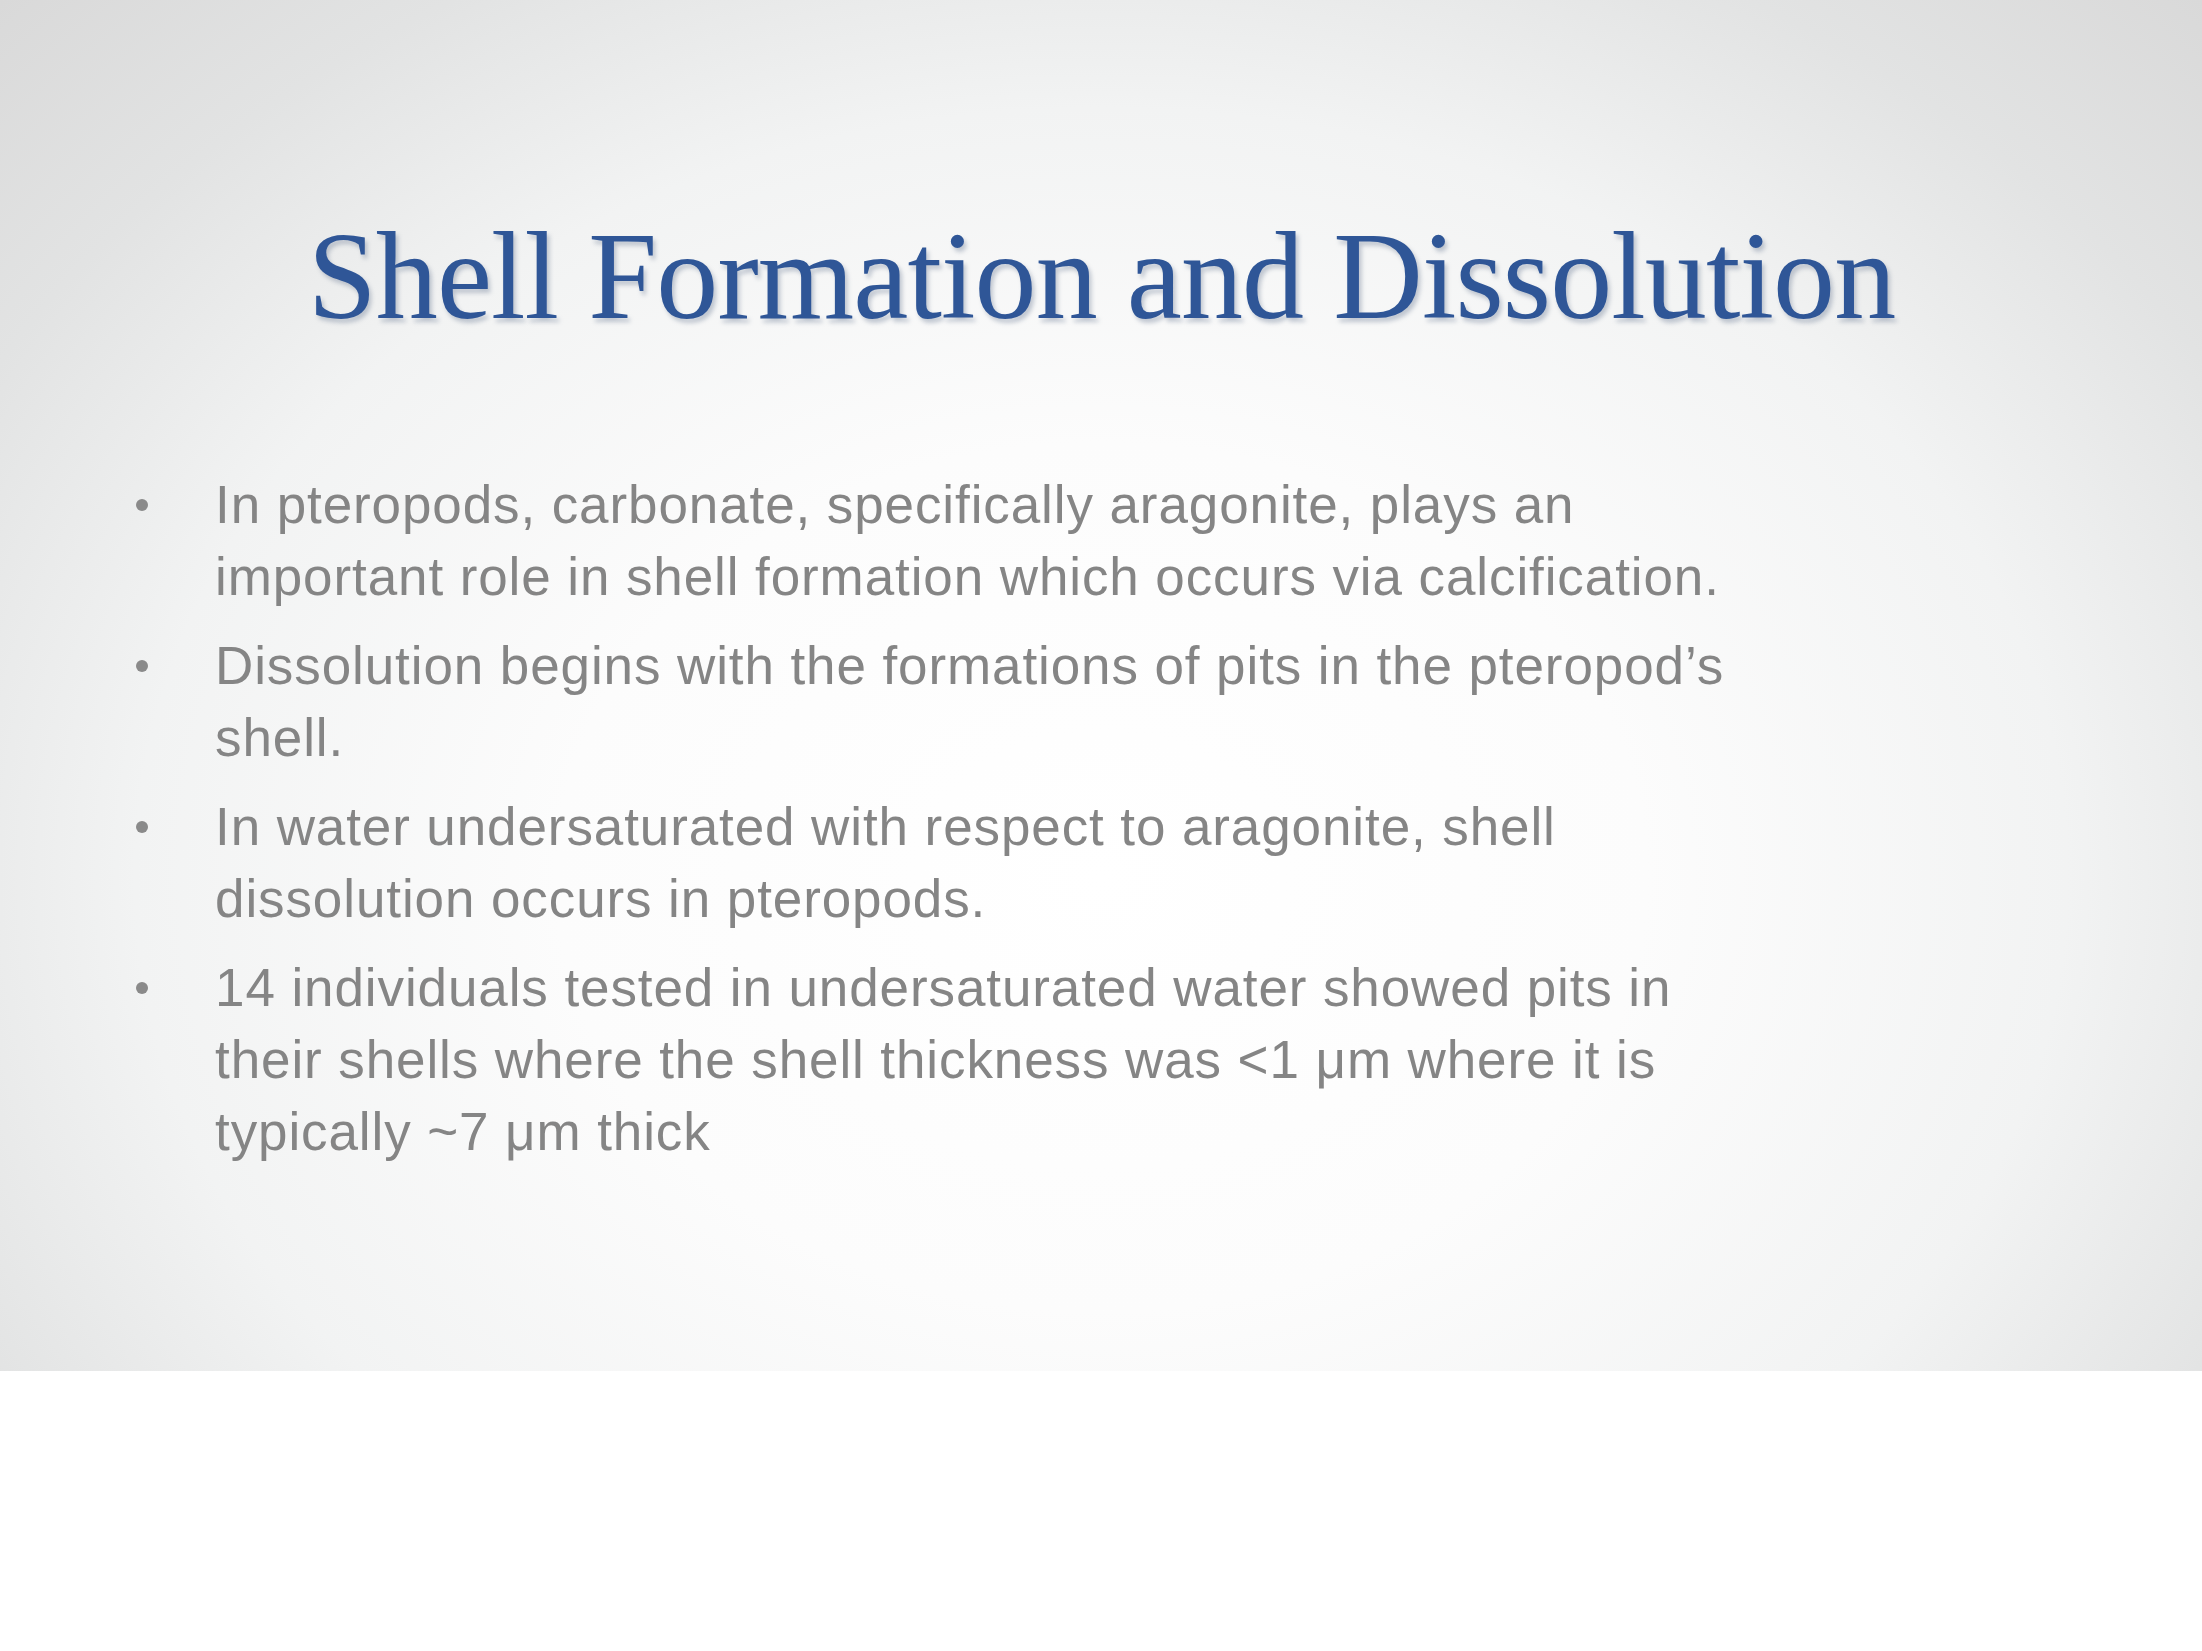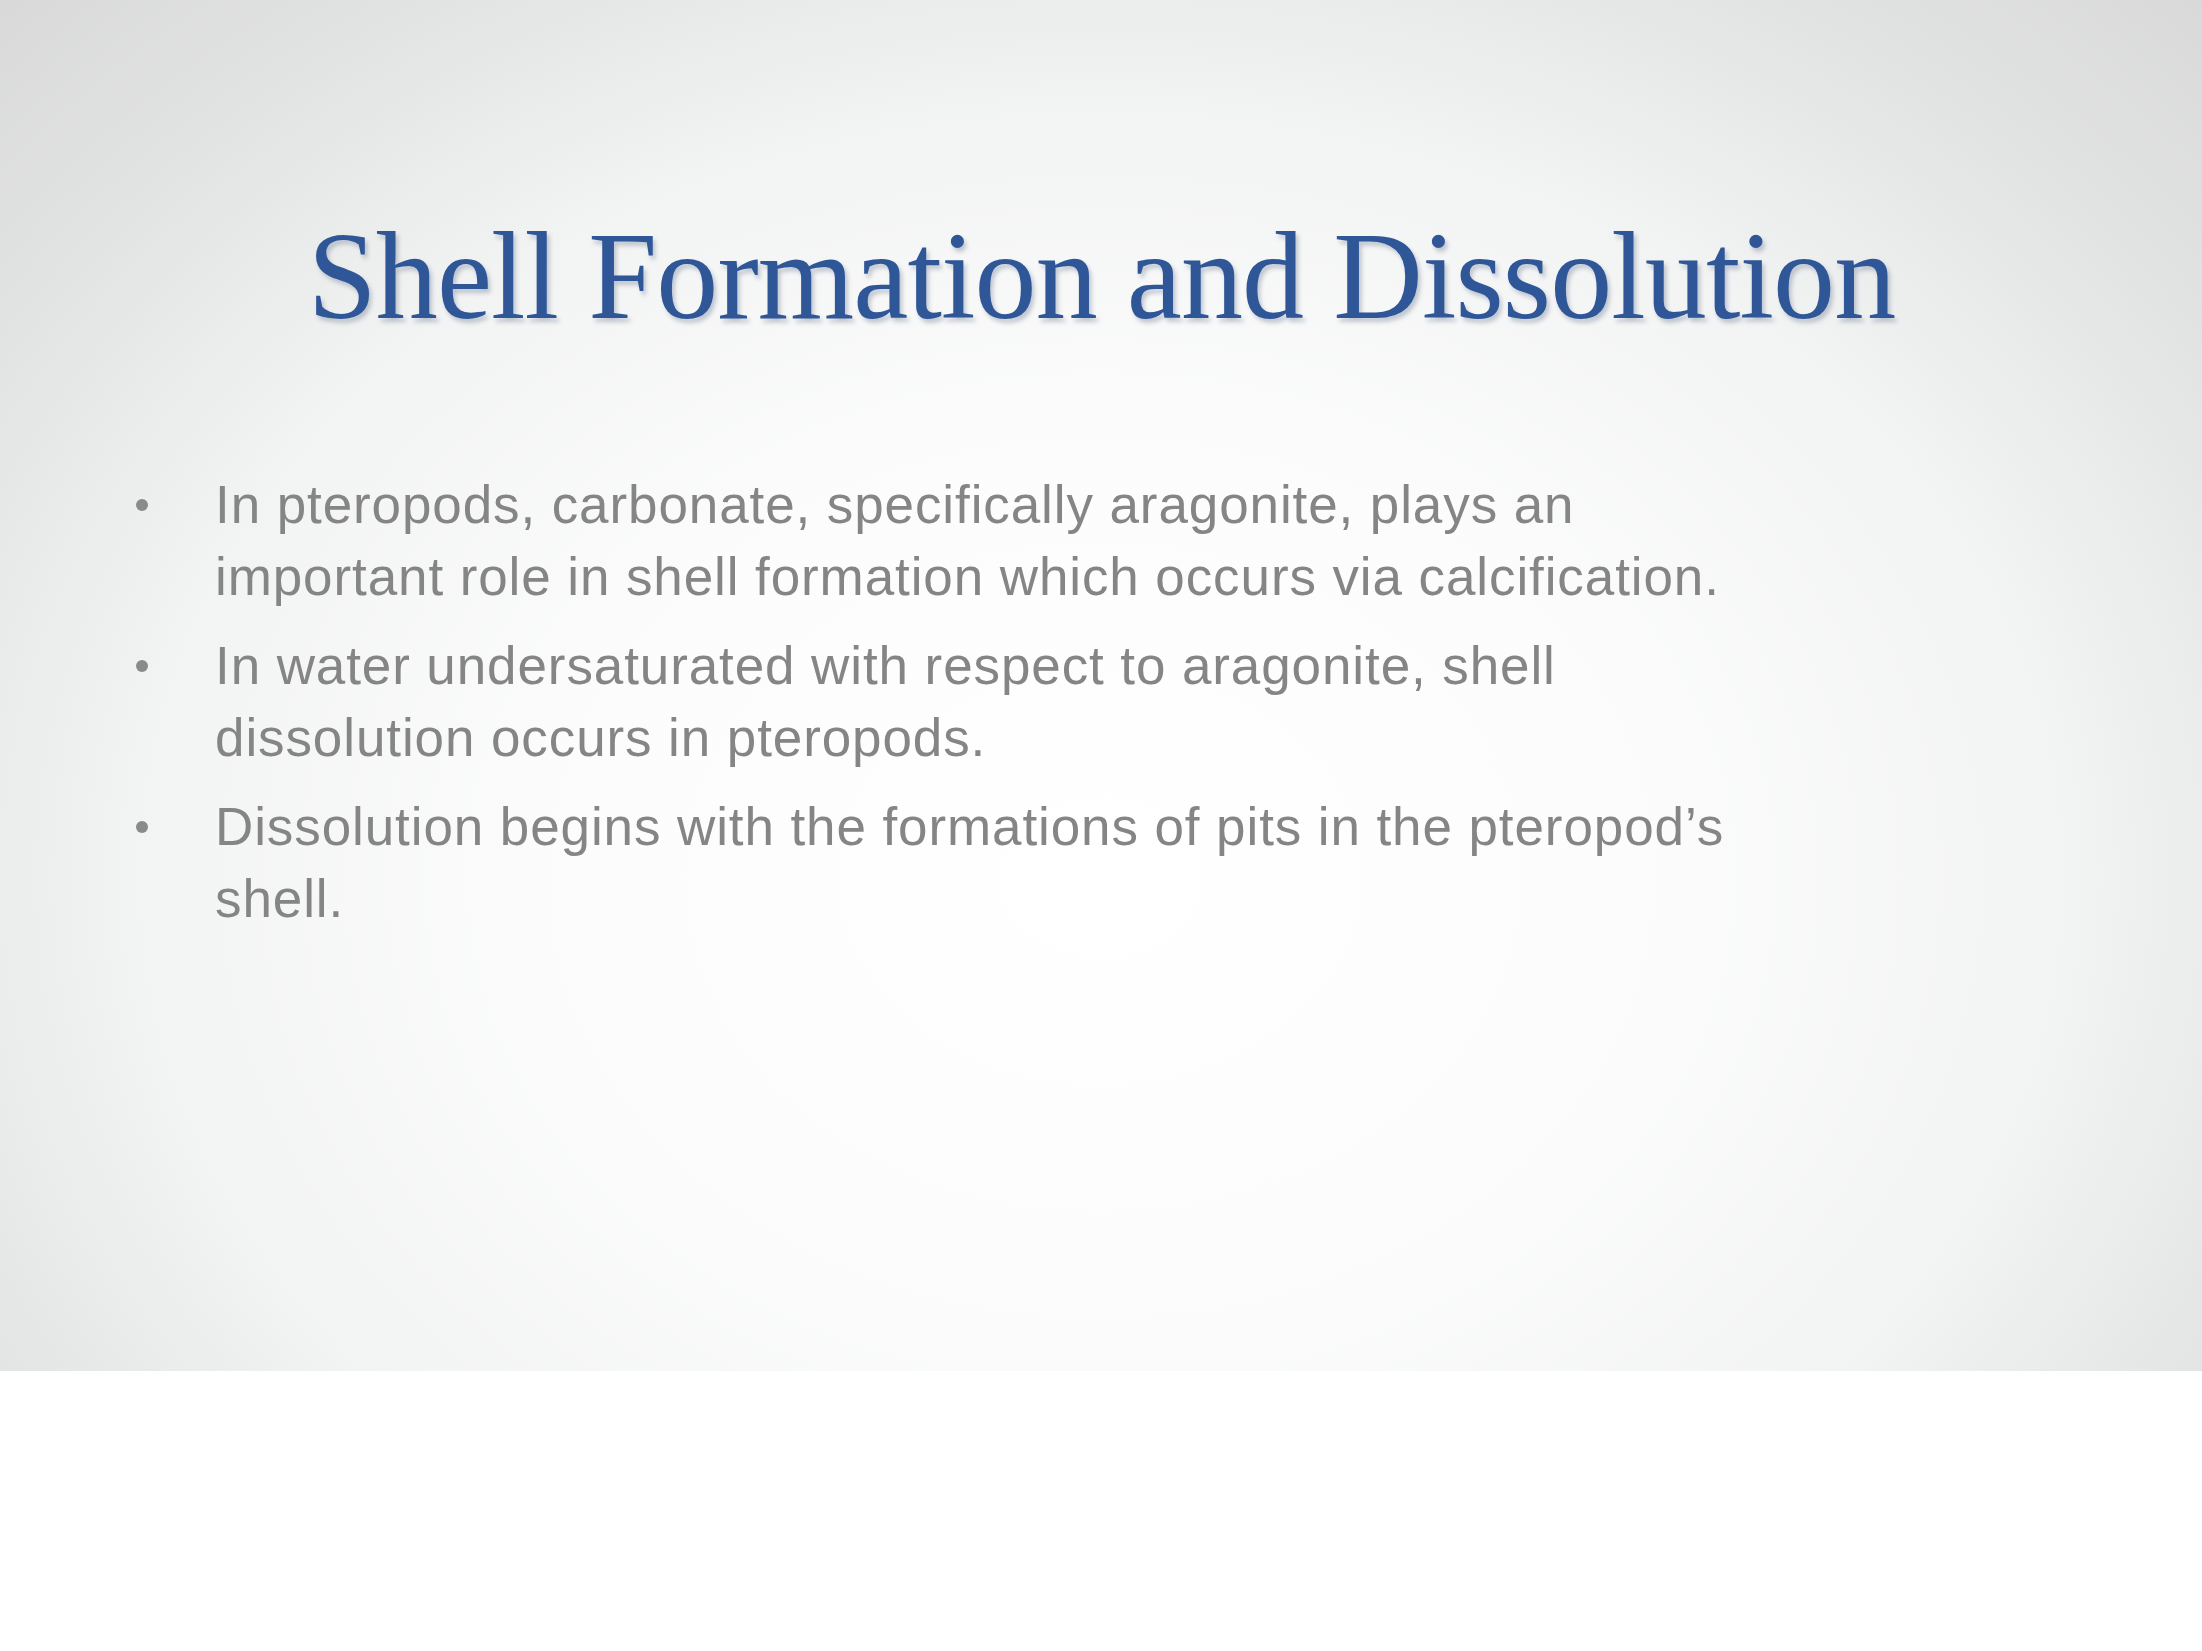--- a/index.html
+++ b/index.html
@@ -78,27 +78,33 @@
   <h1 class="title">Shell Formation and Dissolution</h1>
 
   <ul class="bullets">
     <li class="bullet-item">
       <span class="bullet-dot"></span>
       <span class="bullet-text">In pteropods, carbonate, specifically aragonite, plays an
 important role in shell formation which occurs via calcification.</span>
     </li>
     <li class="bullet-item">
       <span class="bullet-dot"></span>
+      <span class="bullet-text">Dissolution begins with the formations of pits in the pteropod’s
+shell.</span>
+    </li>
+    <li class="bullet-item">
+      <span class="bullet-dot"></span>
       <span class="bullet-text">In water undersaturated with respect to aragonite, shell
 dissolution occurs in pteropods.</span>
     </li>
     <li class="bullet-item">
       <span class="bullet-dot"></span>
-      <span class="bullet-text">Dissolution begins with the formations of pits in the pteropod’s
-shell.</span>
+      <span class="bullet-text">14 individuals tested in undersaturated water showed pits in
+their shells where the shell thickness was &lt;1 μm where it is
+typically ~7 μm thick</span>
     </li>
   </ul>
 
   <div class="corner-dot left"></div>
   <div class="corner-dot right"></div>
 
 </div>
 
 
 </body></html>

